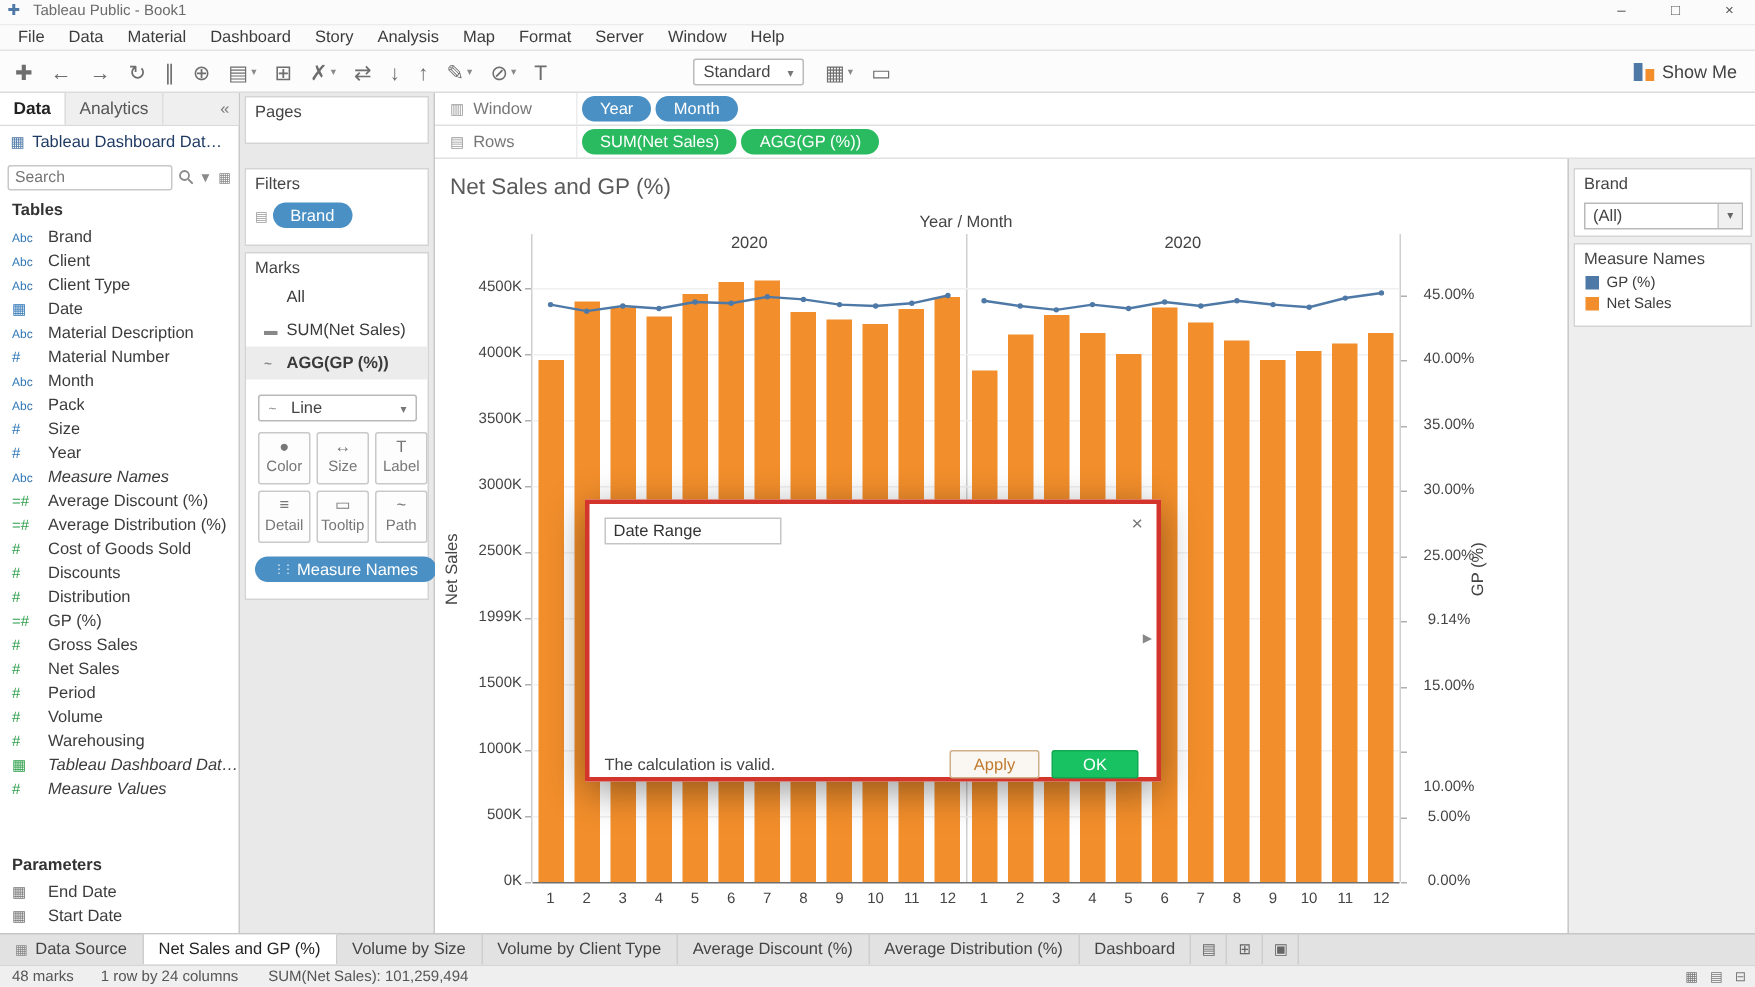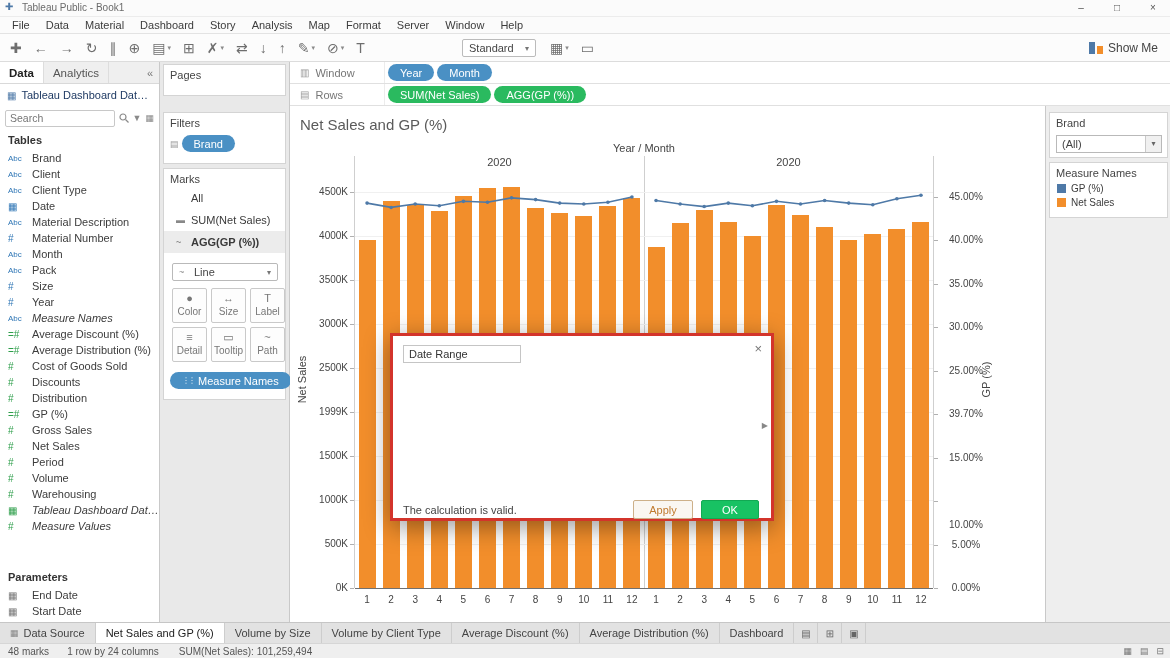--- a/index.html
+++ b/index.html
@@ -475,21 +475,21 @@
     <div class="tick-label-left" style="left: 300px; top: 186px;">4500K</div>
     <div class="tick-mark" style="left: 350px; top: 192px;"></div>
     <div class="tick-label-right" style="left: 940px; top: 582px;">0.00%</div>
     <div class="tick-mark" style="left: 934px; top: 588px;"></div>
     <div class="tick-label-right" style="left: 940px; top: 538.56px;">5.00%</div>
     <div class="tick-mark" style="left: 934px; top: 544.56px;"></div>
     <div class="tick-label-right" style="left: 940px; top: 495.12px; margin-top: 24px;">10.00%</div>
     <div class="tick-mark" style="left: 934px; top: 501.12px;"></div>
     <div class="tick-label-right" style="left: 940px; top: 451.68px;">15.00%</div>
     <div class="tick-mark" style="left: 934px; top: 457.68px;"></div>
-    <div class="tick-label-right" style="left: 940px; top: 408.24px;">39.70%</div>
+    <div class="tick-label-right" style="left: 940px; top: 408.24px;">9.14%</div>
     <div class="tick-mark" style="left: 934px; top: 414.24px;"></div>
     <div class="tick-label-right" style="left: 940px; top: 364.8px;">25.00%</div>
     <div class="tick-mark" style="left: 934px; top: 370.8px;"></div>
     <div class="tick-label-right" style="left: 940px; top: 321.36px;">30.00%</div>
     <div class="tick-mark" style="left: 934px; top: 327.36px;"></div>
     <div class="tick-label-right" style="left: 940px; top: 277.92px;">35.00%</div>
     <div class="tick-mark" style="left: 934px; top: 283.92px;"></div>
     <div class="tick-label-right" style="left: 940px; top: 234.48px;">40.00%</div>
     <div class="tick-mark" style="left: 934px; top: 240.48px;"></div>
     <div class="tick-label-right" style="left: 940px; top: 191.04px;">45.00%</div>

